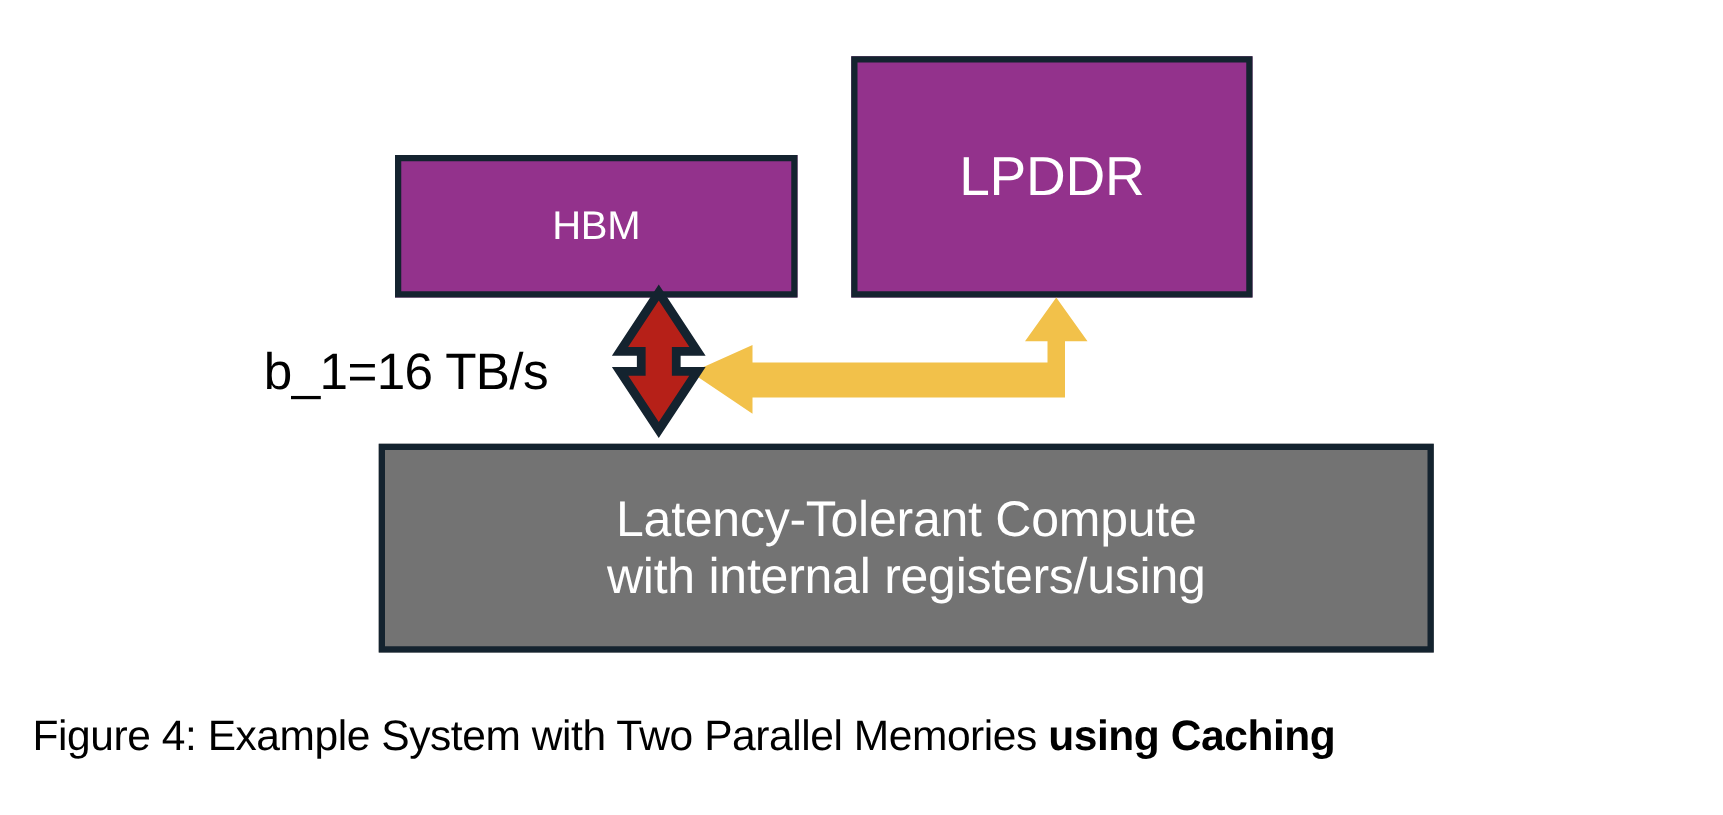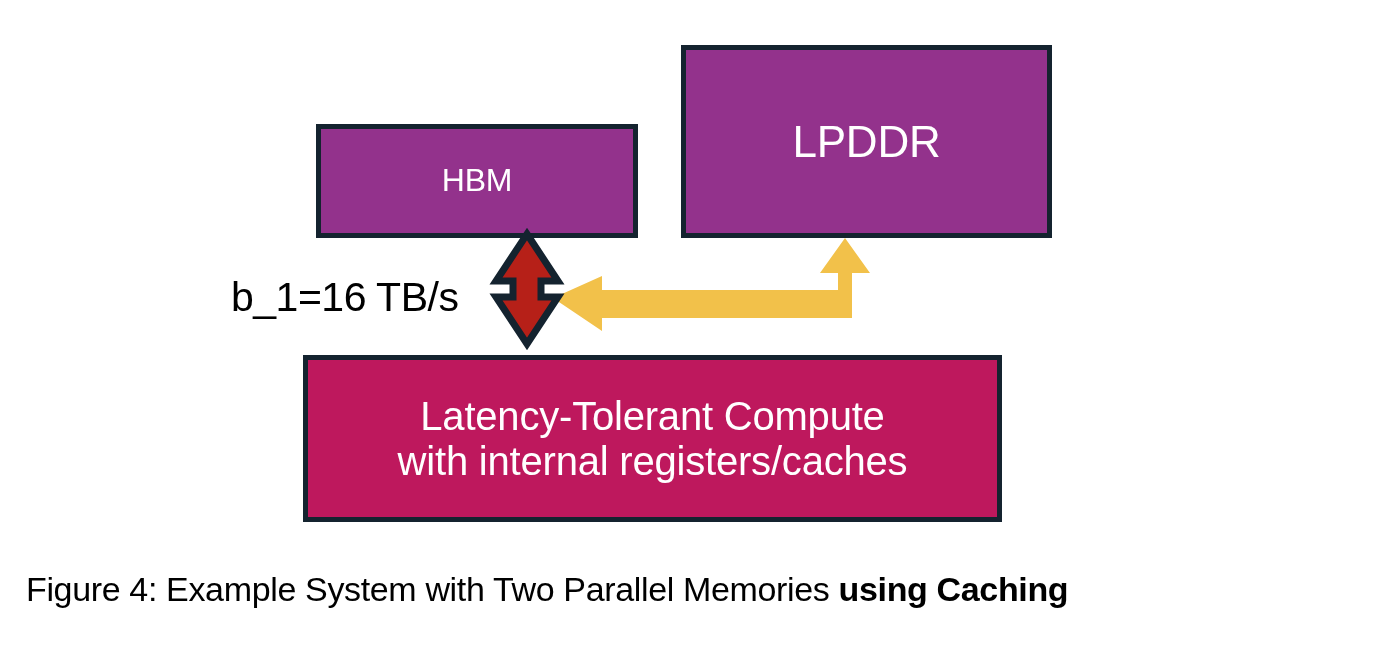--- a/index.html
+++ b/index.html
@@ -44,32 +44,32 @@
     top: 124px;
     width: 322px;
     height: 114px;
     background: #93328C;
     font-size: 32px;
   }
 
   #lpddr-box {
     left: 681px;
     top: 45px;
-    width: 371px;
+    width: 321px;
     height: 193px;
     background: #93328C;
     font-size: 44px;
   }
 
   #compute-box {
     left: 303px;
     top: 355px;
-    width: 699px;
+    width: 844px;
     height: 167px;
-    background: #be185d;
+    background: #737373;
     font-size: 40px;
     padding: 0 30px;
   }
 
   #compute-box .compute-text {
     display: block;
   }
   .compute-line { display: block; }
 
   
@@ -86,21 +86,20 @@
     position: absolute;
     font-family: "Liberation Sans", sans-serif;
     font-size: 41px;
     color: #000000;
     white-space: nowrap;
     letter-spacing: -0.5px;
   }
   #bw-label-1 {
     left: 211px;
     top: 274px;
-    margin-left: 20px;
   }
   #bw-label-2 {
     left: 866px;
     top: 274px;
   }
 
   
   #caption {
     position: absolute;
     left: 26px;
@@ -126,21 +125,21 @@
     <span>HBM</span>
   </div>
 
   <div class="node-box" id="lpddr-box">
     <span>LPDDR</span>
   </div>
 
   <div class="node-box" id="compute-box">
     <span class="compute-text">
       <span class="compute-line">Latency-Tolerant Compute</span>
-      <span class="compute-line">with internal registers/caches</span>
+      <span class="compute-line">with internal registers/using</span>
     </span>
   </div>
 
   <svg id="arrows" viewBox="0 0 1378 652" width="1378" height="652">
 
     <g>
       <path d="
           M 553 298
           L 602 276
           L 602 290

